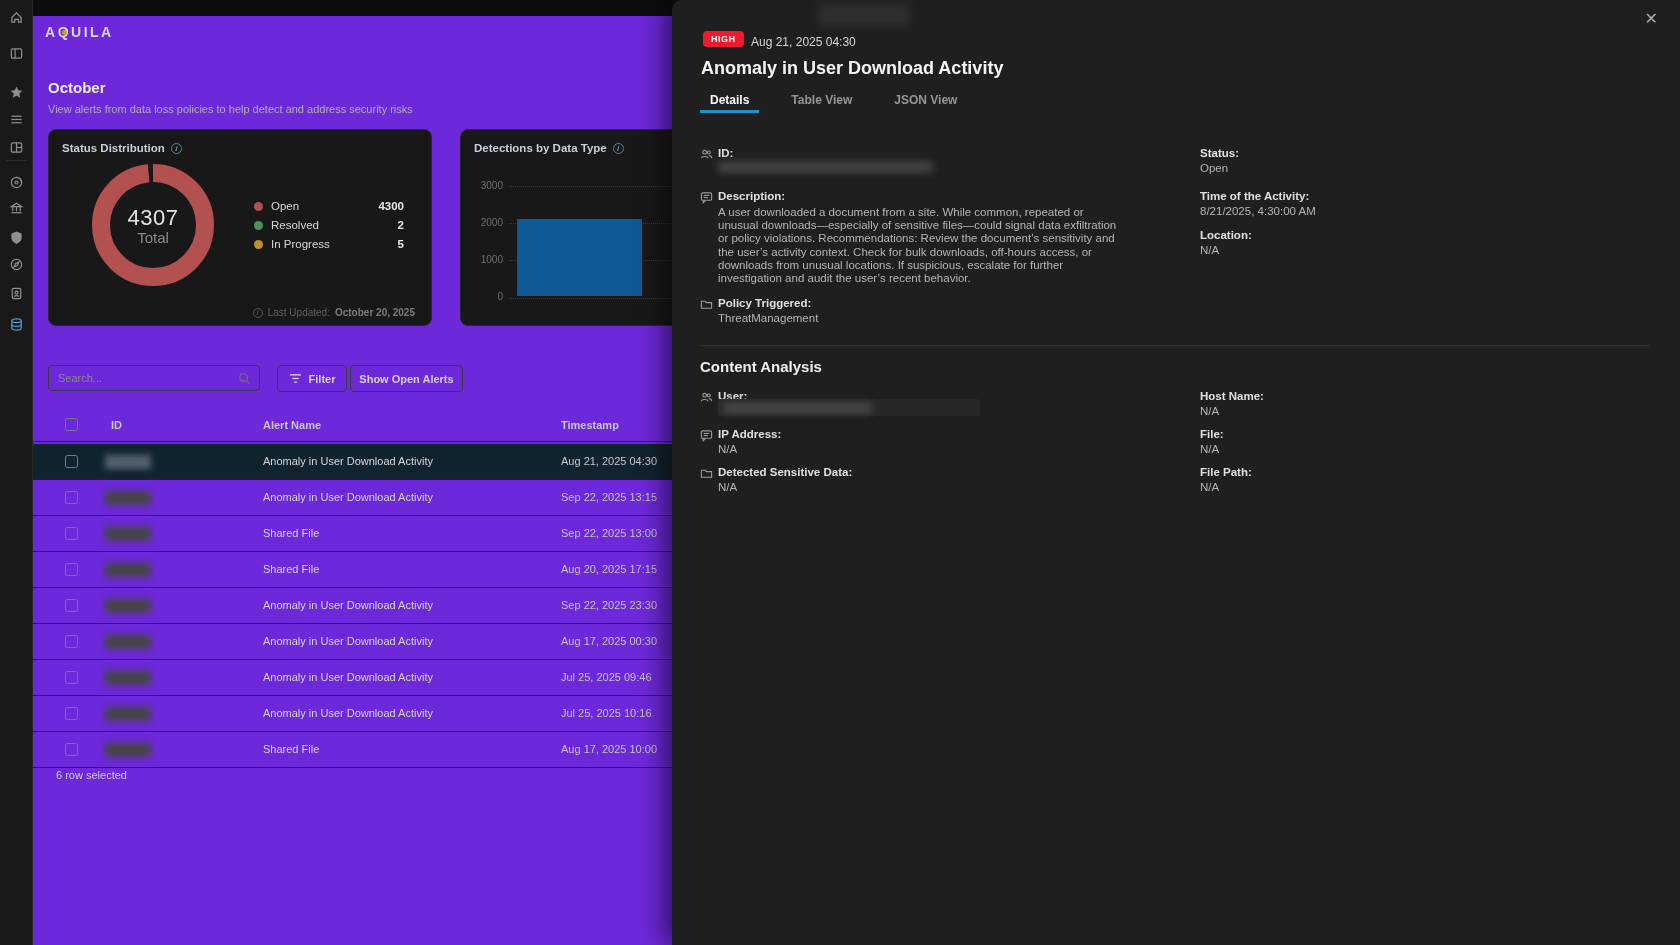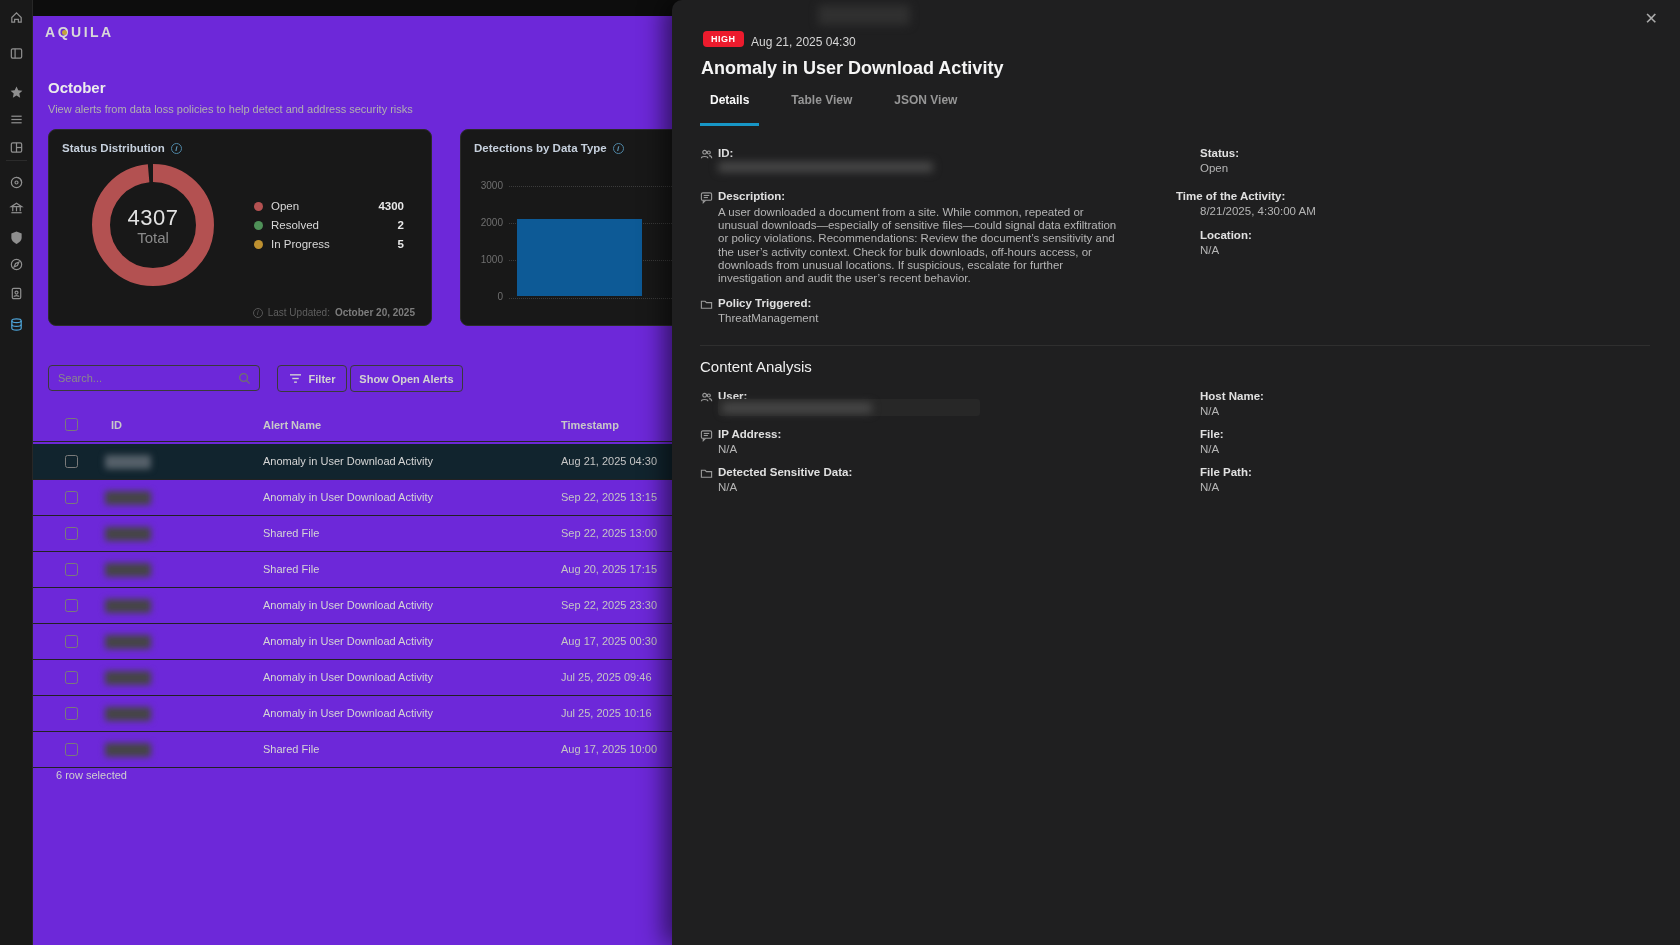--- a/index.html
+++ b/index.html
@@ -98,33 +98,33 @@
             background:#1f1f20; border-top-left-radius:10px; z-index:5;
             box-shadow:-8px 0 24px rgba(0,0,0,.55); }
   .chip-blur { position:absolute; left:146px; top:5px; width:92px; height:20px;
                background:#303030; border-radius:4px; filter:blur(4px); }
   .drawer-close { position:absolute; right:22px; top:9px; font-size:16px; color:#ababab; cursor:pointer; }
   .sev-badge { position:absolute; left:31px; top:31px; padding:3px 8px; background:#ec1b2d;
                border-radius:4px; color:#fff; font-size:9px; font-weight:bold; letter-spacing:.5px; }
   .d-date { position:absolute; left:79px; top:35px; font-size:12px; color:#d6d6d6; }
   .d-title { position:absolute; left:29px; top:58px; font-size:18px; font-weight:bold; color:#f5f5f5; }
   .tabs { position:absolute; left:28px; top:93px; display:flex; }
-  .tab { font-size:12px; font-weight:bold; color:#969696; padding:0 10px 16px 10px;
+  .tab { font-size:12px; font-weight:bold; color:#969696; padding:0 10px 3px 10px;
          margin-right:22px; cursor:pointer; border-bottom:3px solid transparent; }
   .tab.active { color:#fafafa; border-bottom-color:#1796c6; }
 
   .f-icon { position:absolute; width:13px; height:13px; color:#9a9a9a; }
   .f-icon svg { width:13px; height:13px; stroke:currentColor; fill:none; stroke-width:1.2; }
   .f-label { position:absolute; font-size:11.5px; font-weight:bold; color:#e0e0e0; }
   .f-value { position:absolute; font-size:11.5px; color:#b5b5b5; }
   .blur-val { position:absolute; background:#4a4a4a; border-radius:3px; filter:blur(4px); }
   .user-backdrop { position:absolute; left:46px; top:399px; width:262px; height:17px;
                    background:#272727; border-radius:3px; }
   .d-divider { position:absolute; left:28px; top:345px; width:950px; height:1px; background:#2f2f2f; }
-  .section-h { position:absolute; left:28px; top:358px; font-size:15px; font-weight:normal; color:#efefef; }
+  .section-h { position:absolute; left:28px; top:358px; font-size:15px; font-weight:bold; color:#efefef; }
   .desc-p { position:absolute; left:46px; top:206px; width:404px; font-size:11.5px;
             line-height:13.2px; color:#b5b5b5; }
 </style>
 </head>
 <body>
 
 <div class="rail">
   <div class="ric" style="top:9px">
     <svg viewBox="0 0 16 16">
         <path d="M3 8 L8 3 L13 8 V13 H10 V10 H6 V13 H3 Z"></path>
@@ -382,21 +382,21 @@
   <div class="f-icon" style="left:28px;top:297px">
     <svg viewBox="0 0 14 14">
         <path d="M1.5 3.5 H5.5 L7 5 H12.5 V11 H1.5 Z"></path>
       </svg>
   </div>
   <div class="f-label" style="left:46px;top:297px">Policy Triggered:</div>
   <div class="f-value" style="left:46px;top:312px">ThreatManagement</div>
 
   <div class="f-label" style="left:528px;top:147px">Status:</div>
   <div class="f-value" style="left:528px;top:162px">Open</div>
-  <div class="f-label" style="left:504px;top:190px">Time of the Activity:</div>
+  <div class="f-label" style="left:528px;top:190px">Time of the Activity:</div>
   <div class="f-value" style="left:528px;top:205px">8/21/2025, 4:30:00 AM</div>
   <div class="f-label" style="left:528px;top:229px">Location:</div>
   <div class="f-value" style="left:528px;top:244px">N/A</div>
 
   <div class="d-divider"></div>
   <div class="section-h">Content Analysis</div>
 
   <div class="f-icon" style="left:28px;top:390px">
     <svg viewBox="0 0 14 14">
         <circle cx="5" cy="4.5" r="2"></circle>

